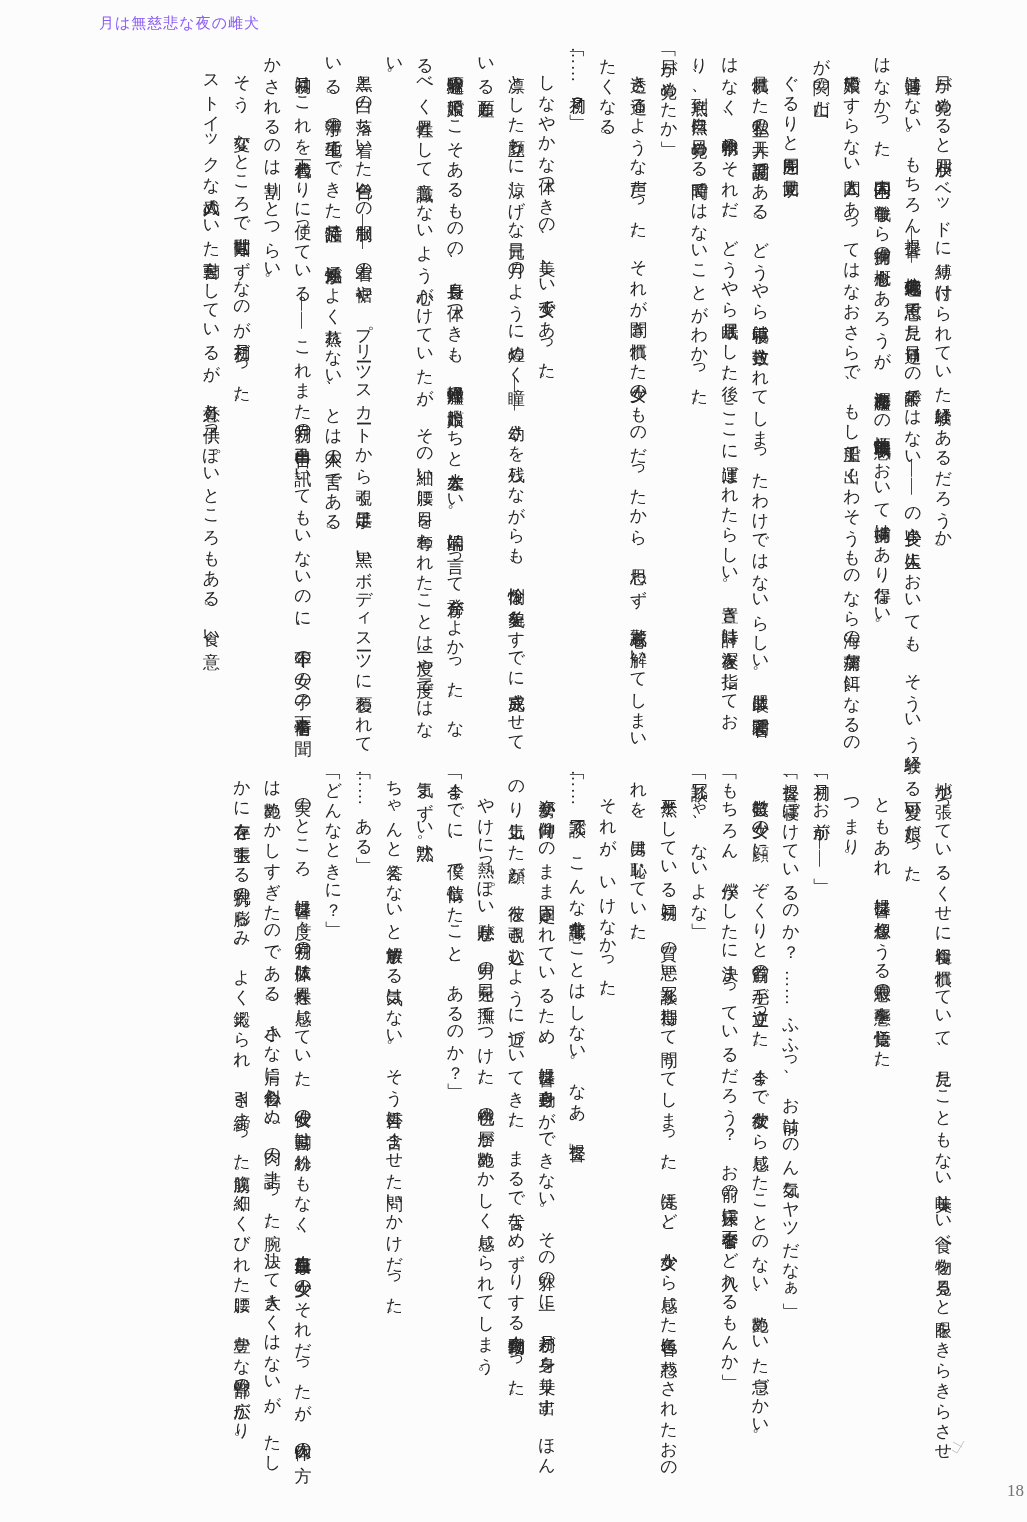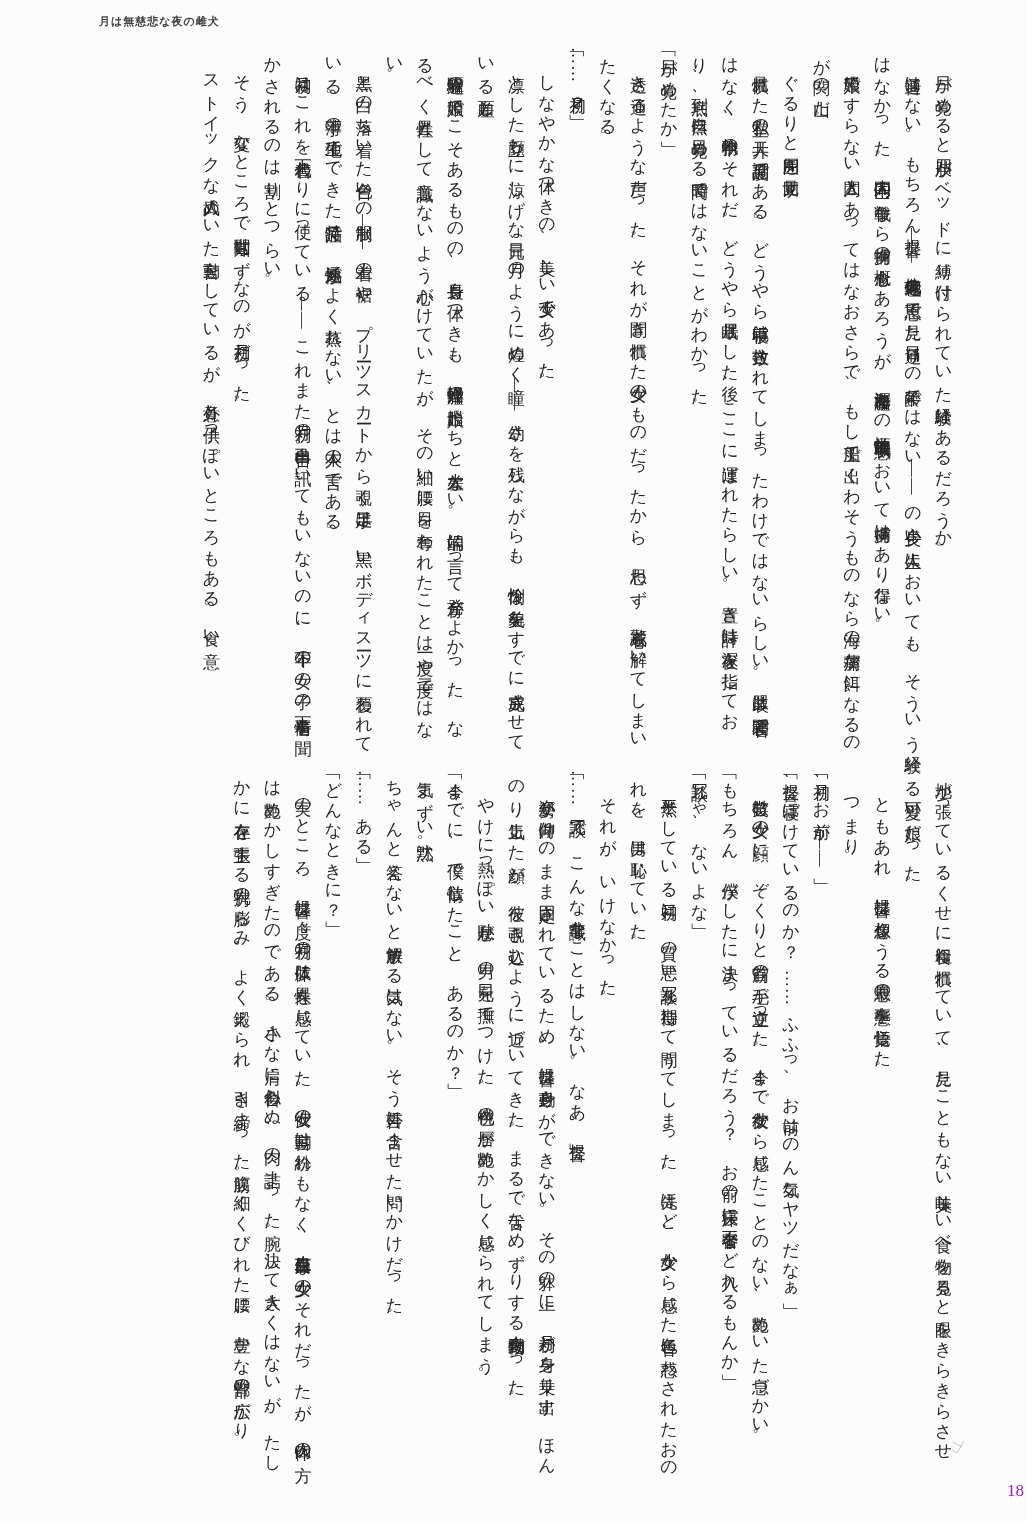--- a/index.html
+++ b/index.html
@@ -7,39 +7,39 @@
     width: 1027px; height: 1522px;
     background: var(--bg, #fcfcfc);
     position: relative;
     font-family: "Liberation Serif", "DejaVu Serif", serif;
   }
   .page { position: absolute; inset: 0; overflow: hidden; }
 
   .running-header {
     position: absolute; left: 99px; top: 14px;
     font-family: "Liberation Sans", "DejaVu Sans", sans-serif;
-    font-weight: bold; font-size: 11px; letter-spacing: 1px;
-    color: #404040; white-space: nowrap;
+    font-weight: normal; font-size: 15px; letter-spacing: 1px;
+    color: #8b5cf6; white-space: nowrap;
   }
 
   .text-block {
     position: absolute; right: 69px; height: 702px;
     writing-mode: vertical-rl; text-orientation: mixed;
     font-size: 17px; line-height: 30.5px; letter-spacing: 1px;
     color: var(--fg, #262626);
   }
   .block-top { top: 46px; }
   .block-bottom { top: 769px; }
   .text-block p { margin: 0; padding: 0; }
   .text-block p.indent { text-indent: 1em; }
 
   .page-number-clip {
     position: absolute; left: 1007px; top: 1481px;
     width: 20px; height: 26px; overflow: hidden;
-    font-size: 17px; color: #a21caf; white-space: nowrap;
+    font-size: 17px; color: #737373; white-space: nowrap;
   }
 
   .scan-artifact {
     position: absolute; left: 950px; top: 1438px;
     width: 18px; height: 18px; opacity: 0.55;
   }
 </style>
 </head>
 <body>
 

